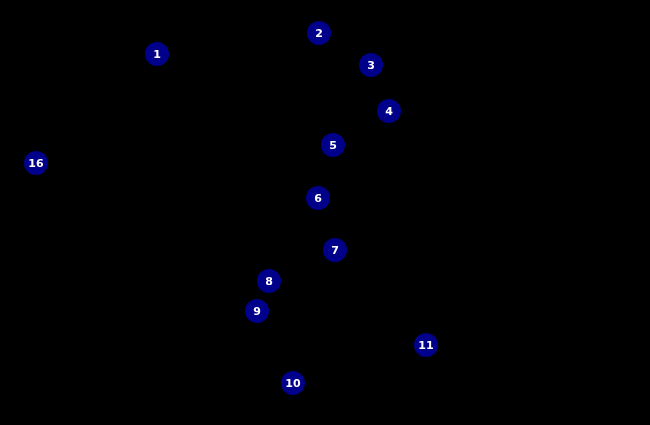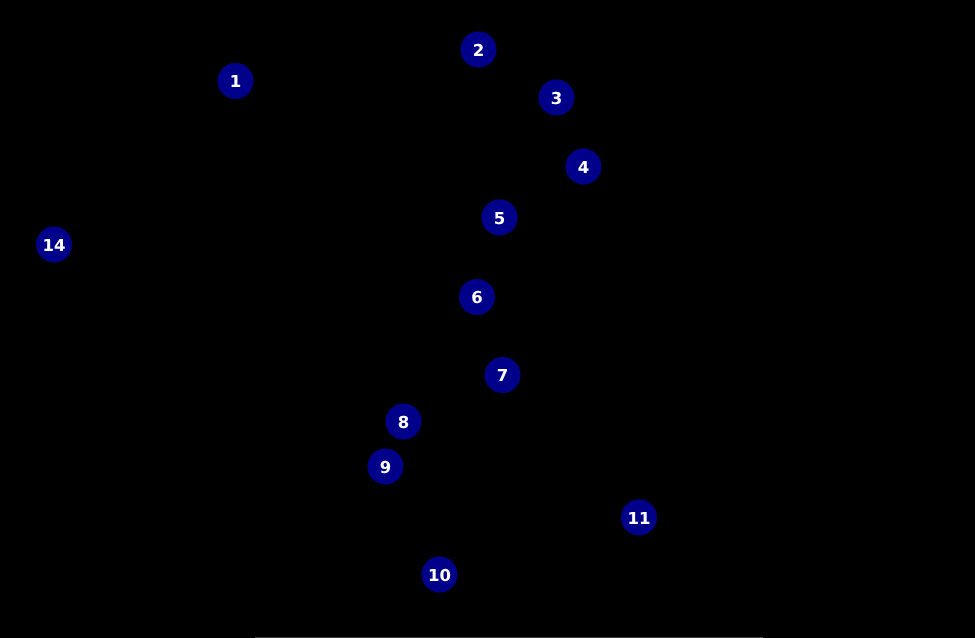--- a/index.html
+++ b/index.html
@@ -71,15 +71,15 @@
   <div class="marker" style="left: 257px; top: 311px;">
     <span class="marker-label">9</span>
   </div>
   <div class="marker" style="left: 293px; top: 383px;">
     <span class="marker-label">10</span>
   </div>
   <div class="marker" style="left: 401px; top: 345px; margin-left: 25px;">
     <span class="marker-label">11</span>
   </div>
   <div class="marker" style="left: 36px; top: 163px;">
-    <span class="marker-label">14</span>
+    <span class="marker-label">16</span>
   </div>
 </div>
 
 </body></html>

